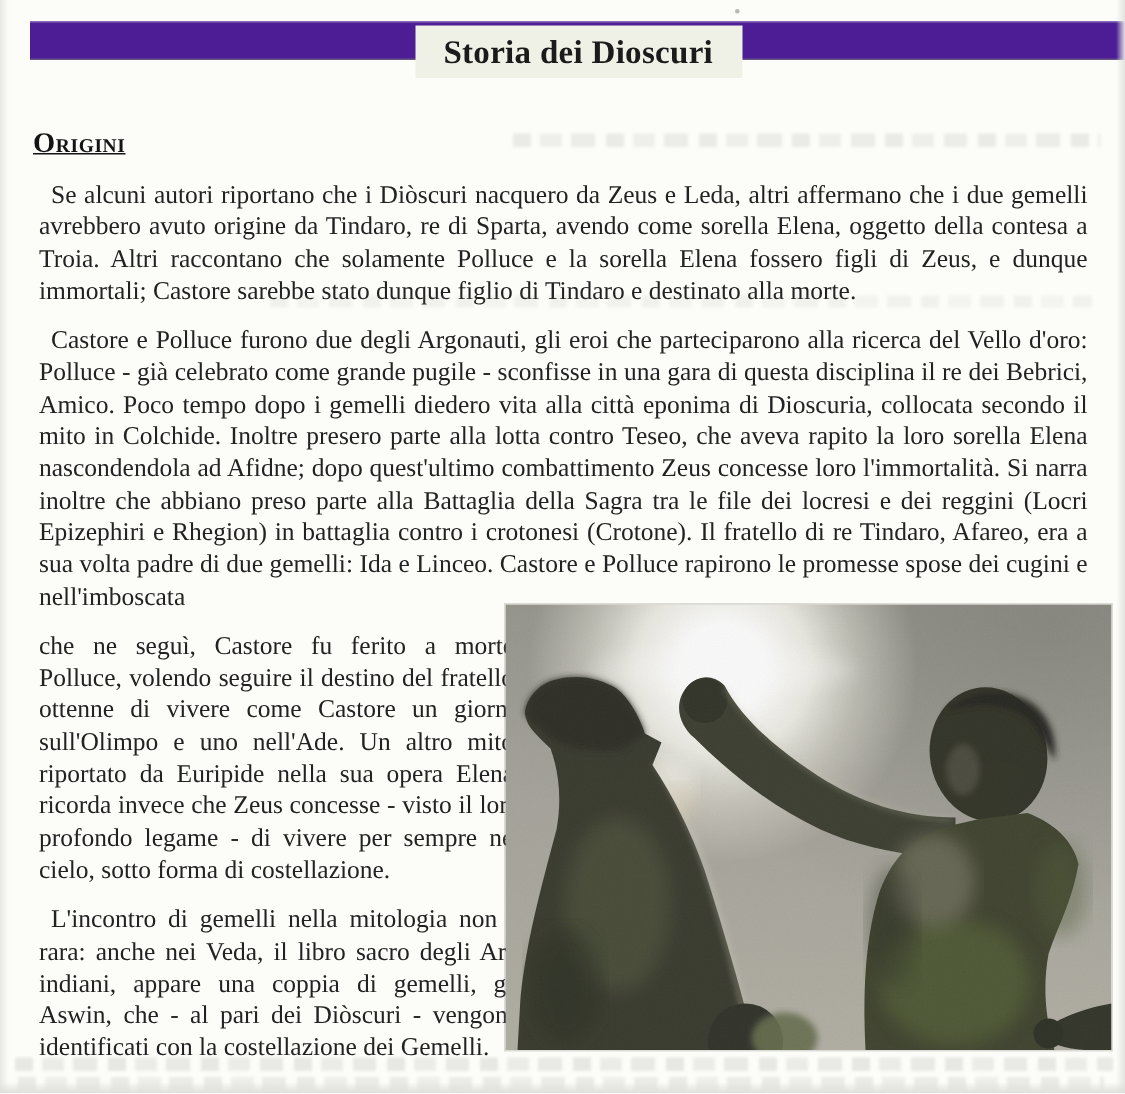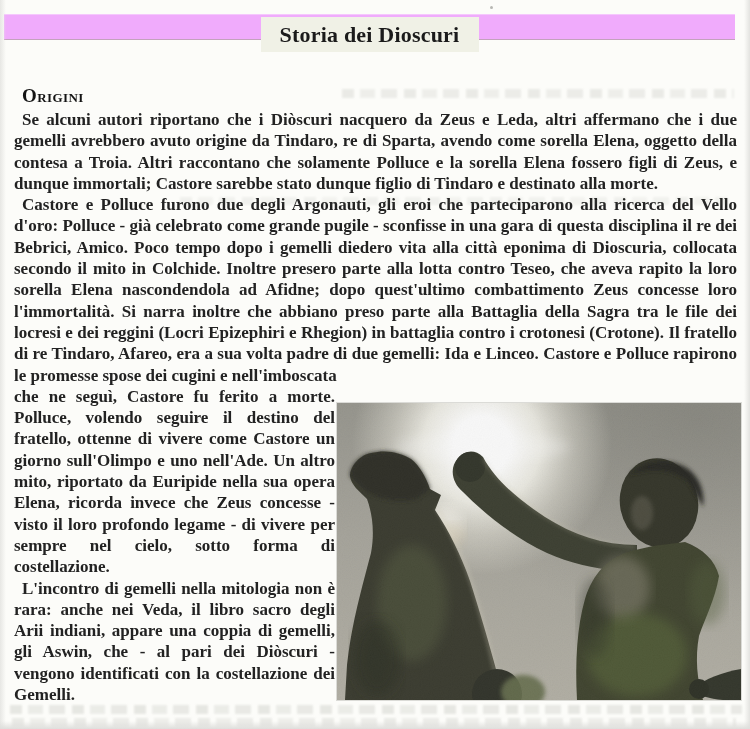--- a/index.html
+++ b/index.html
@@ -10,31 +10,31 @@
   .edge-left{position:absolute;left:0;top:0;width:6px;height:729px;
     background:linear-gradient(90deg,#e7e7e4,rgba(231,231,228,0));}
   .edge-right{position:absolute;right:0;top:0;width:6px;height:729px;
     background:linear-gradient(270deg,#e3e3e0,rgba(227,227,224,0));}
   .edge-bottom{position:absolute;left:0;bottom:0;width:750px;height:8px;
     background:linear-gradient(0deg,#dededb,rgba(222,222,219,0));}
   .speck{position:absolute;left:490px;top:6px;width:3px;height:3px;border-radius:50%;
     background:#9a9a96;opacity:.7;}
 
   
-  .banner{position:absolute;left:4px;top:14px;width:731px;height:26px;background:#f0abfc;
+  .banner{position:absolute;left:20px;top:14px;width:731px;height:26px;background:#4c1d95;
     box-shadow:inset 0 -1px 0 rgba(140,150,110,.45), inset 0 1px 0 rgba(255,255,255,.35);}
   .title-box{position:absolute;left:50%;top:3px;transform:translateX(-50%);
     width:218px;height:35px;background:#f0f1e6;display:flex;align-items:center;justify-content:center;}
   .title-box h1{margin:0;font-size:22px;font-weight:bold;color:#1b1b1b;letter-spacing:.2px;white-space:nowrap;}
 
   
   .content{position:absolute;left:14px;top:82px;width:723px;color:#1f1f1f;}
   h2.sec{margin:3px 0 2px;padding-left:8px;font-size:19px;line-height:22px;font-weight:bold;
-    font-variant:small-caps;letter-spacing:.4px;color:#141414;}
-  p.para{margin:0;font-size:17px;line-height:21.3px;text-align:justify;text-indent:8px;color:#222;font-weight:bold;}
+    font-variant:small-caps;letter-spacing:.4px;color:#141414;text-decoration:underline;}
+  p.para{margin:12px;font-size:17px;line-height:21.3px;text-align:justify;text-indent:8px;color:#222;}
   p.cont{text-indent:0;}
   .narrow{width:321px;}
 
   
   figure.photo{position:absolute;left:337px;top:403px;width:404px;height:297px;margin:0;
     box-shadow:0 0 0 1px rgba(120,120,115,.25), inset 0 0 12px rgba(60,60,55,.2);}
   figure.photo svg{display:block;width:404px;height:297px;}
 
   
   .ghost{position:absolute;filter:blur(1.1px);opacity:.55;

